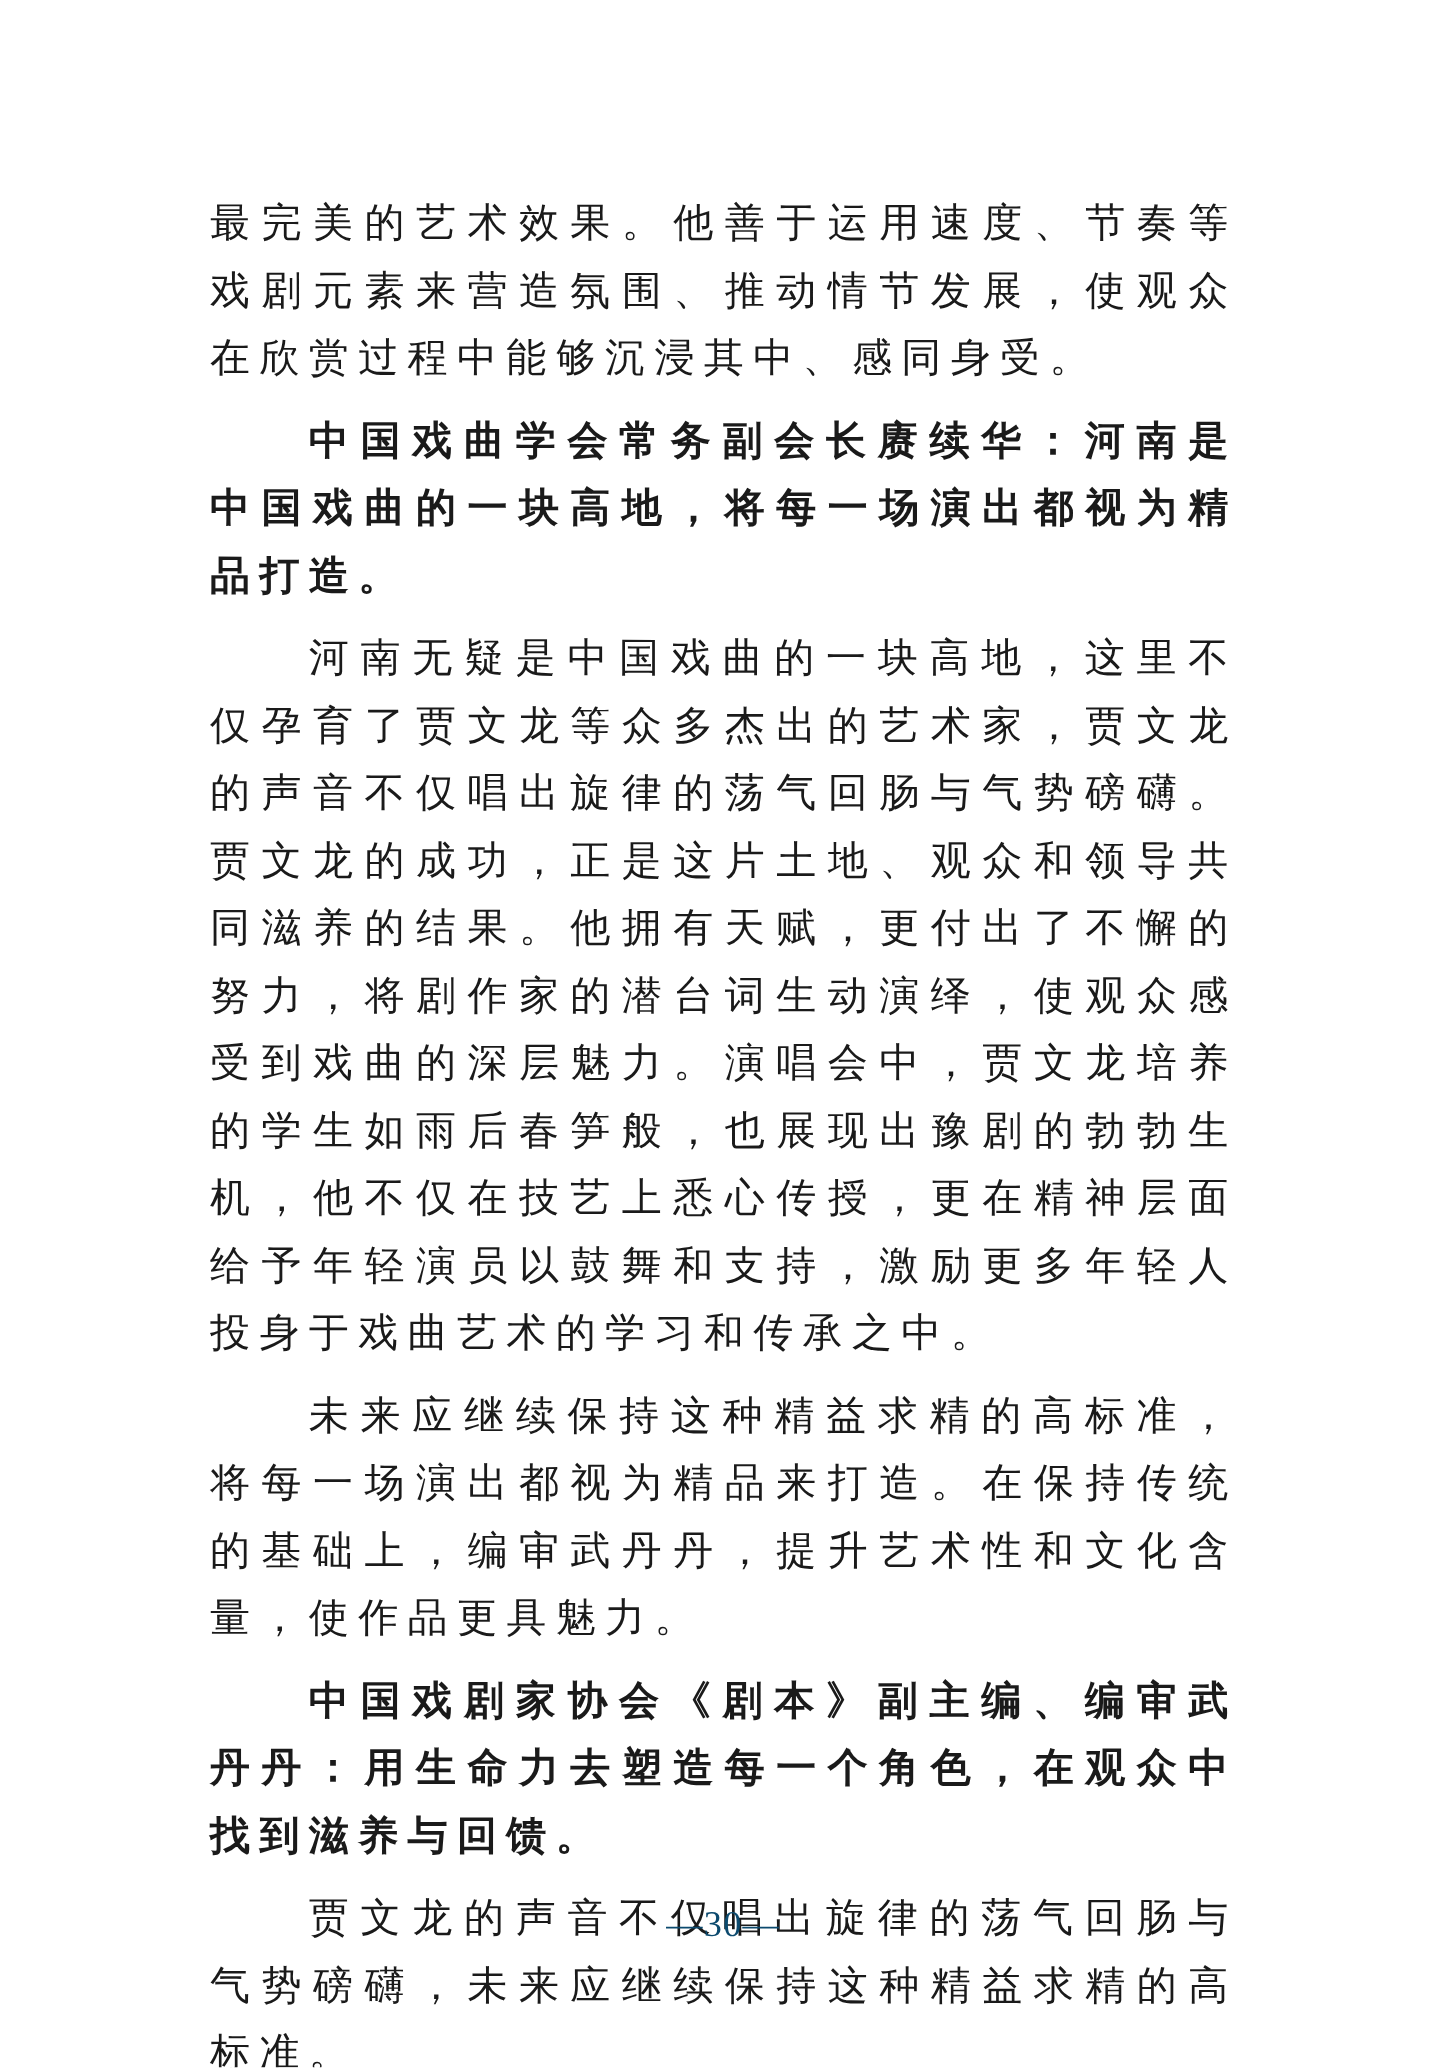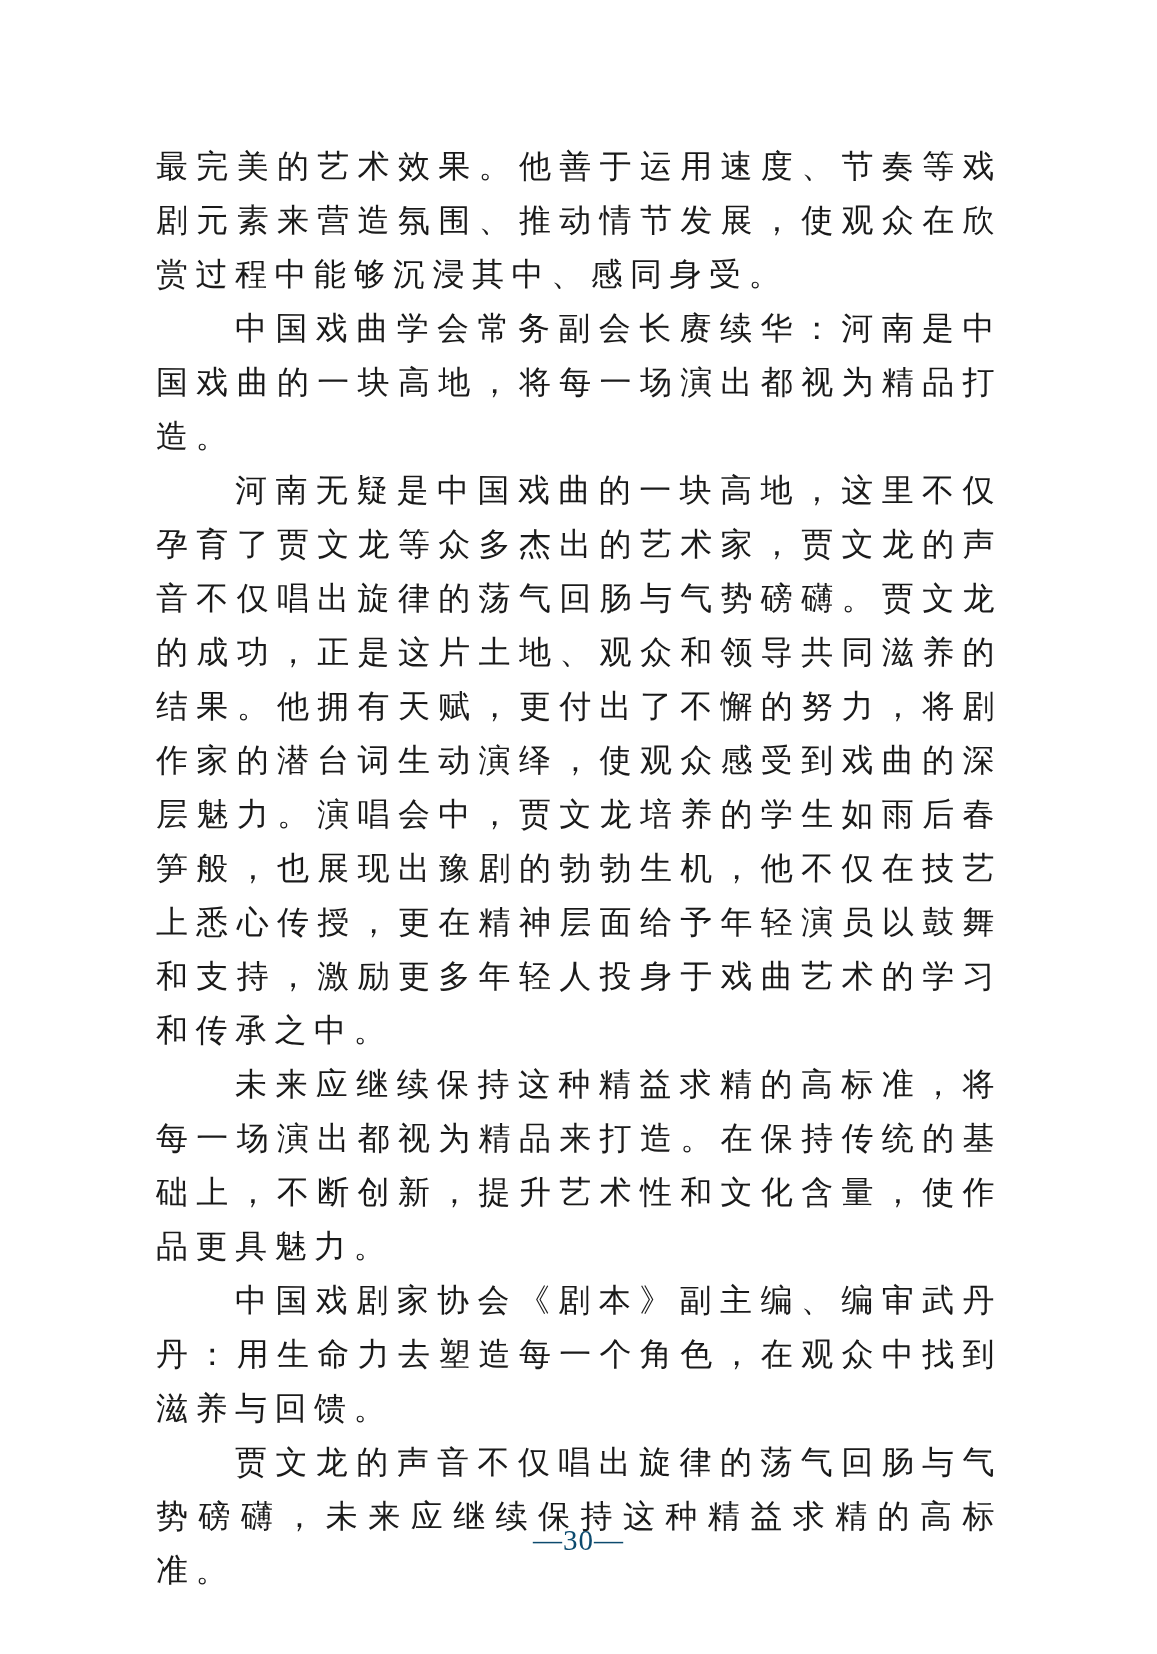--- a/index.html
+++ b/index.html
@@ -21,47 +21,47 @@
     left: 156px;
     top: 139px;
     width: 846px;
     font-size: 32px;
     line-height: 54px;
     letter-spacing: 7.5px;
     text-align: justify;
     text-justify: inter-character;
   }
   .content p {
-    margin: 0;
+    margin: 12px;
     padding: 0;
   }
   .content p.indent {
     text-indent: 79px;
   }
   .content p.bold {
-    font-weight: 400;
+    font-weight: 700;
   }
   .page-footer {
     position: absolute;
     left: 0;
     top: 1524px;
     width: 100%;
     text-align: center;
     font-size: 29px;
     letter-spacing: 1px;
     color: #0c4a6e;
   }
 </style>
 </head>
 <body>
 
 <div class="page">
   <div class="content">
     <p class="no-indent">最完美的艺术效果。他善于运用速度、节奏等戏剧元素来营造氛围、推动情节发展，使观众在欣赏过程中能够沉浸其中、感同身受。</p>
     <p class="bold indent">中国戏曲学会常务副会长赓续华：河南是中国戏曲的一块高地，将每一场演出都视为精品打造。</p>
     <p class="indent">河南无疑是中国戏曲的一块高地，这里不仅孕育了贾文龙等众多杰出的艺术家，贾文龙的声音不仅唱出旋律的荡气回肠与气势磅礴。贾文龙的成功，正是这片土地、观众和领导共同滋养的结果。他拥有天赋，更付出了不懈的努力，将剧作家的潜台词生动演绎，使观众感受到戏曲的深层魅力。演唱会中，贾文龙培养的学生如雨后春笋般，也展现出豫剧的勃勃生机，他不仅在技艺上悉心传授，更在精神层面给予年轻演员以鼓舞和支持，激励更多年轻人投身于戏曲艺术的学习和传承之中。</p>
-    <p class="indent">未来应继续保持这种精益求精的高标准，将每一场演出都视为精品来打造。在保持传统的基础上，不断创新，提升艺术性和文化含量，使作品更具魅力。</p>
+    <p class="indent">未来应继续保持这种精益求精的高标准，将每一场演出都视为精品来打造。在保持传统的基础上，编审武丹丹，提升艺术性和文化含量，使作品更具魅力。</p>
     <p class="bold indent">中国戏剧家协会《剧本》副主编、编审武丹丹：用生命力去塑造每一个角色，在观众中找到滋养与回馈。</p>
     <p class="indent">贾文龙的声音不仅唱出旋律的荡气回肠与气势磅礴，未来应继续保持这种精益求精的高标准。</p>
   </div>
 
   <div class="page-footer">—30—</div>
 </div>
 
 </body></html>

